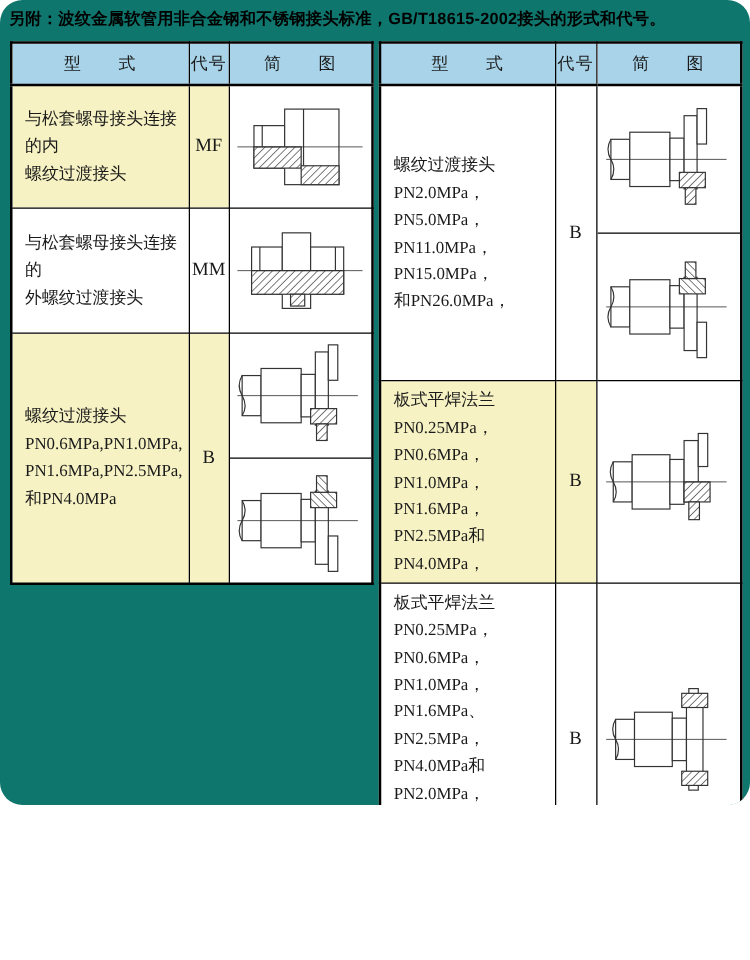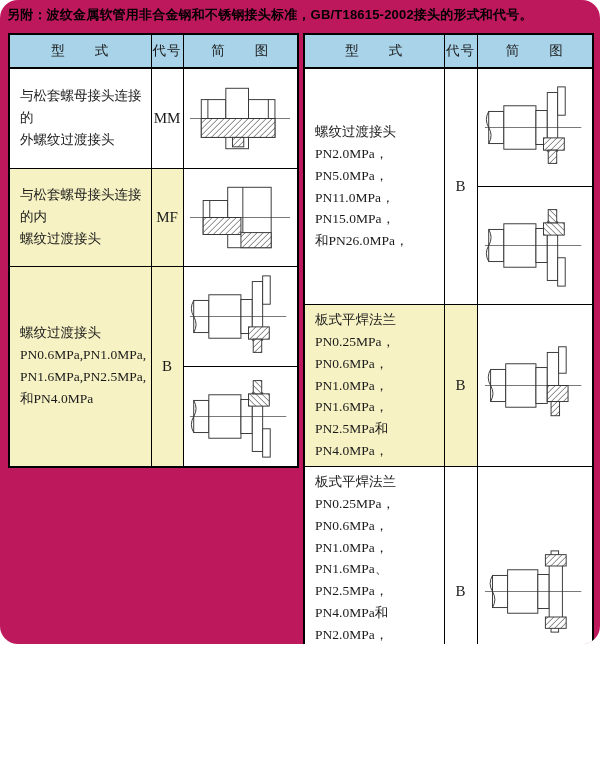--- a/index.html
+++ b/index.html
@@ -1,16 +1,16 @@
 <!DOCTYPE html>
 <html><head>
 <meta charset="utf-8">
 <style>
   html,body{margin:0;padding:0;background:#fff;}
-  .page{position:relative;width:600px;height:644px;background:#be185d;overflow:hidden;
+  .page{position:relative;width:600px;height:644px;background:#0f766e;overflow:hidden;
         font-family:"Liberation Serif",serif;color:#1a1a1a;border-radius:18px;}
   .title{position:absolute;left:7px;top:6px;width:588px;
          font-family:"Liberation Sans",sans-serif;font-weight:bold;
          font-size:13px;letter-spacing:.2px;color:#000;}
   table{border-collapse:collapse;table-layout:fixed;position:absolute;top:33px;
         border:2px solid #000;background:#fff;}
   #tableL{left:8px;}
   #tableR{left:303px;}
   th,td{border:1px solid #000;padding:0;overflow:hidden;}
   th{background:#a8d3e8;font-weight:normal;font-size:13.5px;height:32px;
@@ -47,60 +47,60 @@
         <col style="width:142px">
         <col style="width:32px">
         <col style="width:115px">
       </colgroup>
     <tbody>
         <tr>
       <th>型　　式</th>
       <th>代号</th>
       <th>简　　图</th>
     </tr>
+    <tr style="height:98px">
+      <td class="type hl">
+            <div>与松套螺母接头连接的内
+螺纹过渡接头</div>
+          </td>
+      <td class="code hl">MF</td>
+      <td class="diag">
+        <div class="dbox"><svg viewBox="0 0 110 90" width="104" height="85">
+                <g fill="#fff" stroke="#333" stroke-width="1">
+                  <rect x="16" y="27" width="26" height="36"></rect>
+                  <rect x="42" y="13" width="46" height="64"></rect>
+                  <line x1="58" y1="13" x2="58" y2="77"></line>
+                  <line x1="23" y1="27" x2="23" y2="63"></line>
+                </g>
+                <g fill="url(#ht)" stroke="#333" stroke-width="1">
+                  <rect x="16" y="45" width="40" height="18"></rect>
+                  <rect x="56" y="61" width="32" height="16"></rect>
+                </g>
+                <line x1="2" y1="45" x2="108" y2="45" stroke="#333" stroke-width="0.7"></line>
+              </svg></div>
+      </td>
+    </tr>
     <tr style="height:100px">
       <td class="type">
             <div>与松套螺母接头连接的
 外螺纹过渡接头</div>
           </td>
       <td class="code">MM</td>
       <td class="diag">
         <div class="dbox"><svg viewBox="0 0 110 90" width="104" height="85">
                 <g fill="#fff" stroke="#333" stroke-width="1">
                   <rect x="14" y="25" width="26" height="40"></rect>
                   <rect x="40" y="13" width="24" height="64"></rect>
                   <rect x="64" y="25" width="28" height="40"></rect>
                   <line x1="21" y1="25" x2="21" y2="65"></line>
                   <line x1="85" y1="25" x2="85" y2="65"></line>
                 </g>
                 <g fill="url(#ht)" stroke="#333" stroke-width="1">
                   <rect x="14" y="45" width="78" height="20"></rect>
                   <rect x="47" y="65" width="12" height="10"></rect>
-                </g>
-                <line x1="2" y1="45" x2="108" y2="45" stroke="#333" stroke-width="0.7"></line>
-              </svg></div>
-      </td>
-    </tr>
-    <tr style="height:98px">
-      <td class="type hl">
-            <div>与松套螺母接头连接的内
-螺纹过渡接头</div>
-          </td>
-      <td class="code hl">MF</td>
-      <td class="diag">
-        <div class="dbox"><svg viewBox="0 0 110 90" width="104" height="85">
-                <g fill="#fff" stroke="#333" stroke-width="1">
-                  <rect x="16" y="27" width="26" height="36"></rect>
-                  <rect x="42" y="13" width="46" height="64"></rect>
-                  <line x1="58" y1="13" x2="58" y2="77"></line>
-                  <line x1="23" y1="27" x2="23" y2="63"></line>
-                </g>
-                <g fill="url(#ht)" stroke="#333" stroke-width="1">
-                  <rect x="16" y="45" width="40" height="18"></rect>
-                  <rect x="56" y="61" width="32" height="16"></rect>
                 </g>
                 <line x1="2" y1="45" x2="108" y2="45" stroke="#333" stroke-width="0.7"></line>
               </svg></div>
       </td>
     </tr>
     <tr style="height:200px">
       <td class="type hl">
             <div>螺纹过渡接头
 PN0.6MPa,PN1.0MPa,
 PN1.6MPa,PN2.5MPa,

